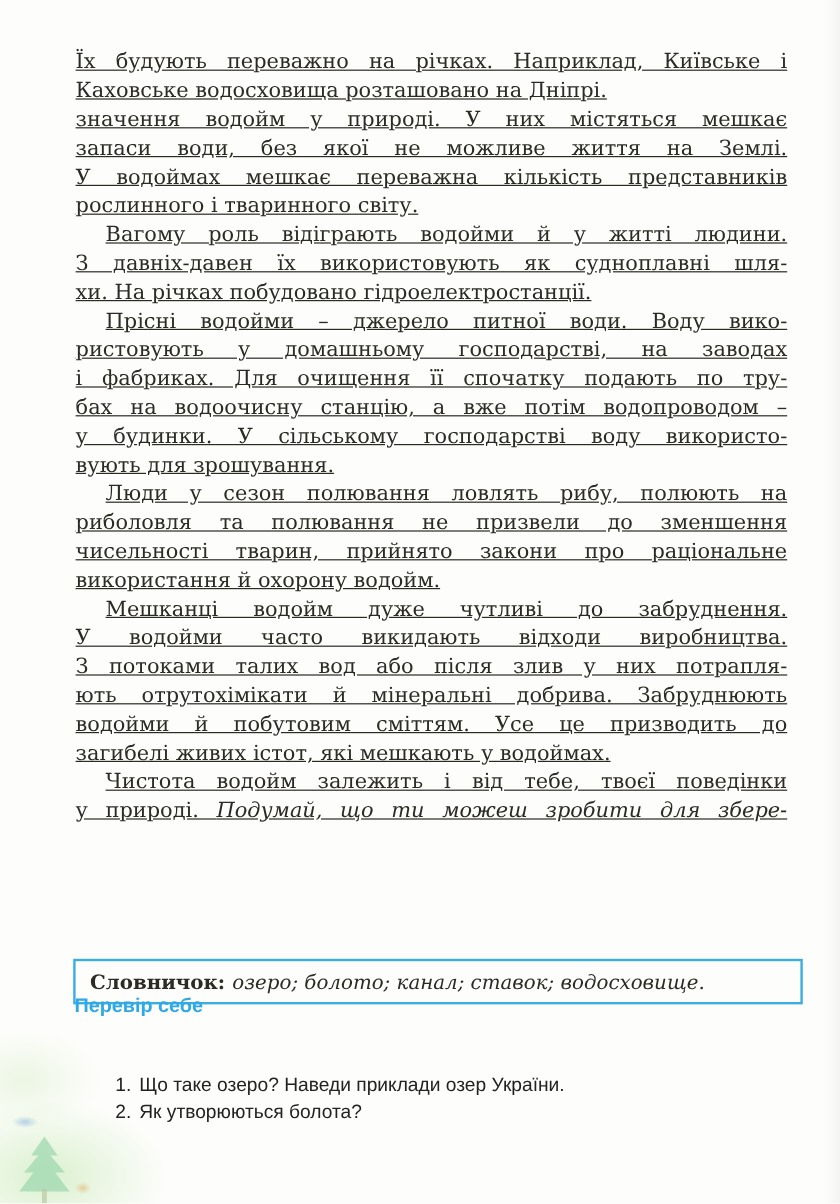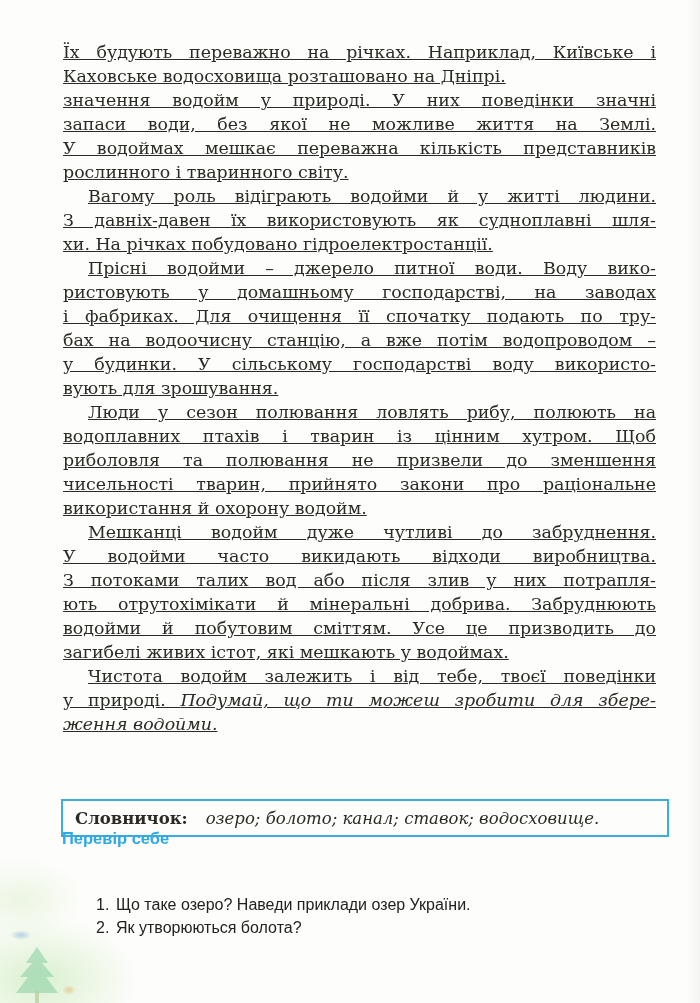--- a/index.html
+++ b/index.html
@@ -41,21 +41,21 @@
   .line.last { text-align-last: left; }
   .line.indent { padding-left: 25px; }
   .bold { font-weight: bold; }
   .ital { font-style: italic; }
   .vocab-box {
     position: absolute; left: 61px; top: 799px; width: 592px; height: 34px;
     border: 2px solid #3aaee0; box-sizing: content-box;
     display: flex; align-items: center; padding-left: 12px;
     font-size: 16.5px; white-space: nowrap;
   }
-  .vocab-label { font-weight: bold; margin-right: 18px; text-align: right; }
+  .vocab-label { font-weight: bold; margin-right: 6px; text-align: right; }
   .vocab-terms { font-style: italic; }
   .check-heading {
     position: absolute; left: 62px; top: 829px;
     font-family: "Liberation Sans", "DejaVu Sans", sans-serif;
     font-weight: bold; font-size: 16.5px; color: #2fa8e4;
   }
   .questions {
     position: absolute; left: 96px; top: 893px; margin: 0; padding: 0; list-style: none;
     font-family: "Liberation Sans", "DejaVu Sans", sans-serif;
     font-size: 16px; line-height: 23px; color: #222;
@@ -75,47 +75,45 @@
 <div class="bird"></div>
 <svg class="tree" viewBox="0 0 50 58">
   <polygon points="25,2 36,18 30,18 42,32 34,32 46,48 4,48 16,32 8,32 20,18 14,18" fill="#9fd8b0" opacity="0.75"></polygon>
   <rect x="23" y="46" width="4" height="12" fill="#b9c9a0" opacity="0.7"></rect>
 </svg>
 <div class="deer"></div>
 
 <div class="text-block" id="text-block">
     <span class="line"><span>Їх будують переважно на річках. Наприклад, Київське і</span></span>
     <span class="line last"><span>Каховське водосховища розташовано на Дніпрі.</span></span>
-    <span class="line"><span>значення водойм у природі. У них поведінки значні</span></span>
+    <span class="line"><span>значення водойм у природі. У них містяться мешкає</span></span>
     <span class="line"><span>запаси води, без якої не можливе життя на Землі.</span></span>
     <span class="line"><span>У водоймах мешкає переважна кількість представників</span></span>
     <span class="line last"><span>рослинного і тваринного світу.</span></span>
     <span class="line indent"><span>Вагому роль відіграють водойми й у житті людини.</span></span>
     <span class="line"><span>З давніх-давен їх використовують як судноплавні шля-</span></span>
     <span class="line last"><span>хи. На річках побудовано гідроелектростанції.</span></span>
     <span class="line indent"><span>Прісні водойми – джерело питної води. Воду вико-</span></span>
     <span class="line"><span>ристовують у домашньому господарстві, на заводах</span></span>
     <span class="line"><span>і фабриках. Для очищення її спочатку подають по тру-</span></span>
     <span class="line"><span>бах на водоочисну станцію, а вже потім водопроводом –</span></span>
     <span class="line"><span>у будинки. У сільському господарстві воду використо-</span></span>
     <span class="line last"><span>вують для зрошування.</span></span>
     <span class="line indent"><span>Люди у сезон полювання ловлять рибу, полюють на</span></span>
-    <span class="line"><span>водоплавних птахів і тварин із цінним хутром. Щоб</span></span>
     <span class="line"><span>риболовля та полювання не призвели до зменшення</span></span>
     <span class="line"><span>чисельності тварин, прийнято закони про раціональне</span></span>
     <span class="line last"><span>використання й охорону водойм.</span></span>
     <span class="line indent"><span>Мешканці водойм дуже чутливі до забруднення.</span></span>
     <span class="line"><span>У водойми часто викидають відходи виробництва.</span></span>
     <span class="line"><span>З потоками талих вод або після злив у них потрапля-</span></span>
     <span class="line"><span>ють отрутохімікати й мінеральні добрива. Забруднюють</span></span>
     <span class="line"><span>водойми й побутовим сміттям. Усе це призводить до</span></span>
     <span class="line last"><span>загибелі живих істот, які мешкають у водоймах.</span></span>
     <span class="line indent"><span>Чистота водойм залежить і від тебе, твоєї поведінки</span></span>
     <span class="line"><span>у природі. </span><span class="ital">Подумай, що ти можеш зробити для збере-</span></span>
-    <span class="line last"><span class="ital">ження водойми.</span></span>
   </div>
 
 <div class="vocab-box">
   <span class="vocab-label">Словничок:</span>
   <span class="vocab-terms">озеро; болото; канал; ставок; водосховище.</span>
 </div>
 
 <div class="check-heading">Перевір себе</div>
 
 <ol class="questions">

